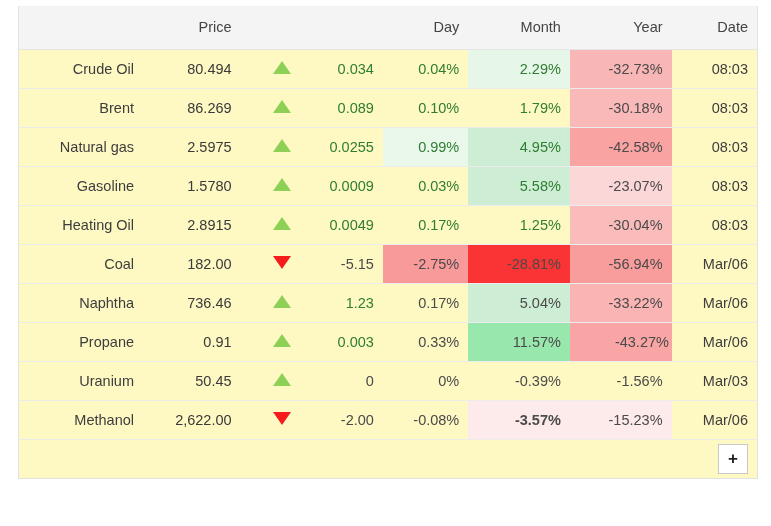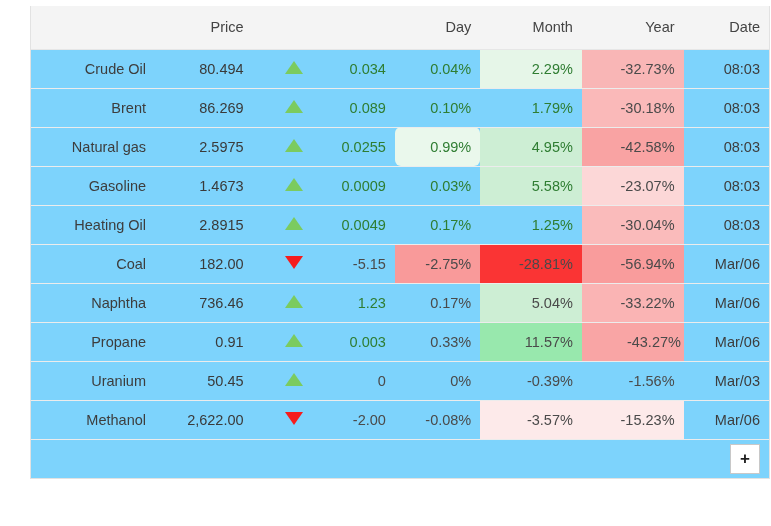--- a/index.html
+++ b/index.html
@@ -14,28 +14,28 @@
 
   #app {
     width: 771px;
     height: 526px;
     position: relative;
     background: #ffffff;
   }
 
   .table-wrap {
     position: absolute;
-    left: 30px;
+    left: 18px;
     top: 6px;
     width: 740px;
     border: 1px solid #e2e2e2;
     border-top: none;
     border-bottom: 1px solid #e2e2e2;
     box-sizing: border-box;
-    background: #7dd3fc;
+    background: #fef9c3;
   }
 
   table.quote-table {
     width: 100%;
     border-collapse: collapse;
     table-layout: fixed;
     font-size: 14.5px;
     color: #3a3a3a;
   }
 
@@ -179,28 +179,28 @@
             <td class="pos-text">0.10%</td>
             <td class="pos-text">1.79%</td>
             <td class="neg-text" style="background: rgb(250, 185, 185);">-30.18%</td>
             <td class="date-cell">08:03</td>
           </tr>
           <tr>
             <td class="name-cell">Natural gas</td>
             <td class="price-cell">2.5975</td>
             <td class="arrow-cell"><span class="tri up"></span></td>
             <td class="pos-text">0.0255</td>
-            <td class="pos-text" style="background: rgb(234, 248, 236); border-radius: 6px;">0.99%</td>
+            <td class="pos-text" style="background: rgb(234, 248, 236);">0.99%</td>
             <td class="pos-text" style="background: rgb(205, 238, 212);">4.95%</td>
             <td class="neg-text" style="background: rgb(249, 163, 163);">-42.58%</td>
             <td class="date-cell">08:03</td>
           </tr>
           <tr>
             <td class="name-cell">Gasoline</td>
-            <td class="price-cell">1.4673</td>
+            <td class="price-cell">1.5780</td>
             <td class="arrow-cell"><span class="tri up"></span></td>
             <td class="pos-text">0.0009</td>
             <td class="pos-text">0.03%</td>
             <td class="pos-text" style="background: rgb(205, 238, 212);">5.58%</td>
             <td class="neg-text" style="background: rgb(252, 215, 215);">-23.07%</td>
             <td class="date-cell">08:03</td>
           </tr>
           <tr>
             <td class="name-cell">Heating Oil</td>
             <td class="price-cell">2.8915</td>
@@ -250,21 +250,21 @@
             <td class="neg-text">-0.39%</td>
             <td class="neg-text">-1.56%</td>
             <td class="date-cell">Mar/03</td>
           </tr>
           <tr>
             <td class="name-cell">Methanol</td>
             <td class="price-cell">2,622.00</td>
             <td class="arrow-cell"><span class="tri down"></span></td>
             <td class="neg-text">-2.00</td>
             <td class="neg-text">-0.08%</td>
-            <td class="neg-text" style="background: rgb(253, 234, 234);">-3.57%</td>
+            <td class="neg-text" style="background: rgb(253, 234, 234); font-weight: bold;">-3.57%</td>
             <td class="neg-text" style="background: rgb(253, 234, 234);">-15.23%</td>
             <td class="date-cell">Mar/06</td>
           </tr>
           <tr class="add-row">
             <td colspan="8"><button class="add-btn">+</button></td>
           </tr>
         </tbody>
     </table>
   </div>
 </div>

